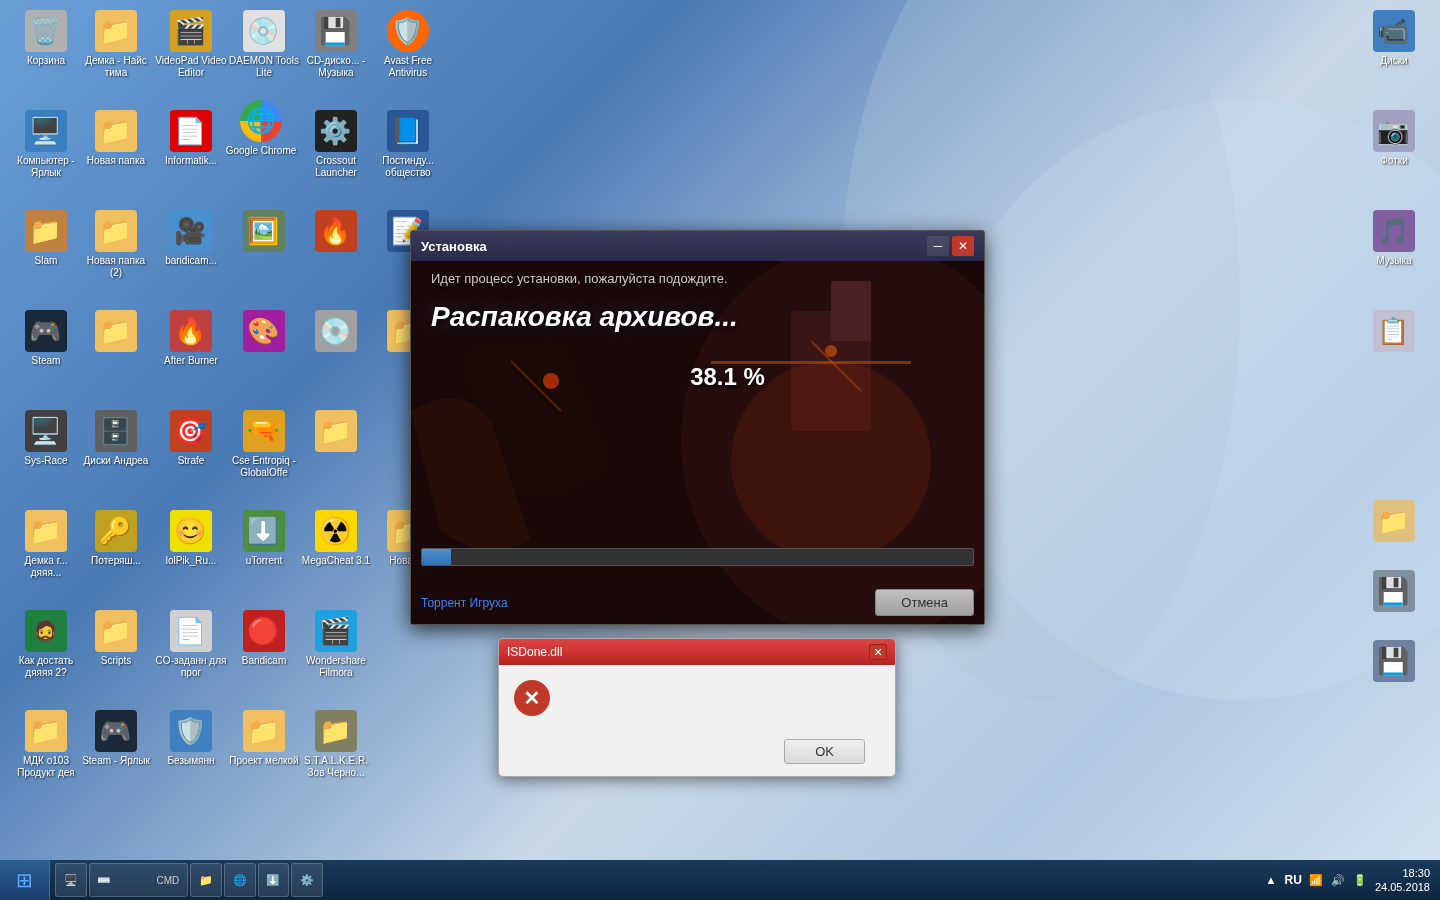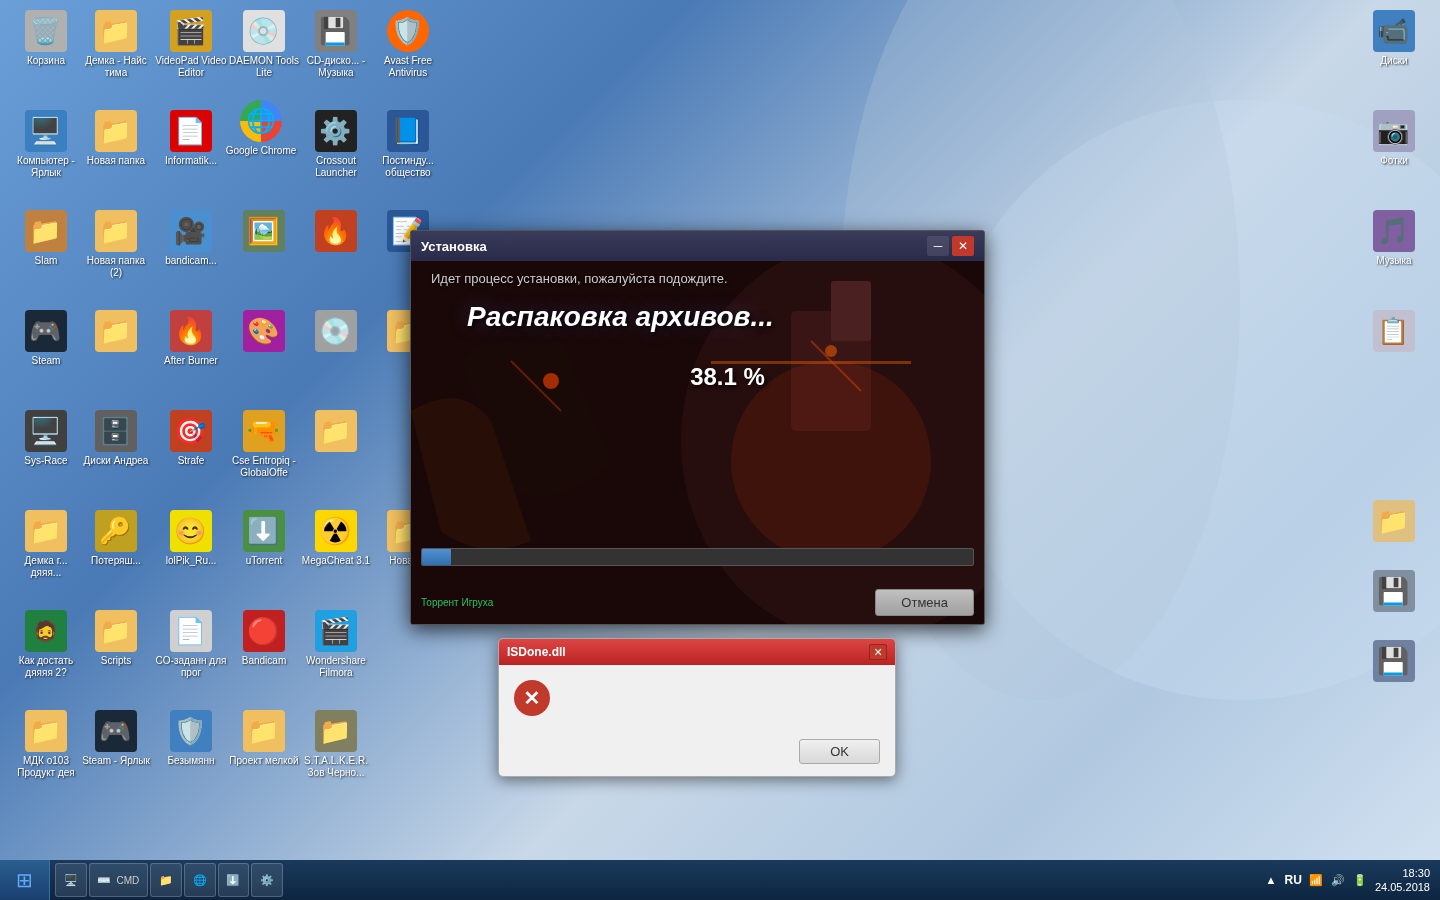--- a/index.html
+++ b/index.html
@@ -229,21 +229,20 @@
       text-shadow: 1px 1px 3px rgba(0,0,0,0.8);
     }
 
     .install-main-text {
       color: white;
       font-size: 28px;
       font-style: italic;
       font-weight: bold;
       text-shadow: 2px 2px 5px rgba(0,0,0,0.9), 0 0 20px rgba(100,150,255,0.3);
       margin-bottom: 8px;
-      margin-left: 36px;
     }
 
     .install-percent {
       color: white;
       font-size: 24px;
       font-weight: bold;
       text-align: center;
       text-shadow: 2px 2px 5px rgba(0,0,0,0.9);
       margin-top: 30px;
       margin-left: 60px;
@@ -271,22 +270,22 @@
       position: absolute;
       bottom: 10px;
       left: 10px;
       right: 10px;
       display: flex;
       align-items: center;
       justify-content: space-between;
     }
 
     .install-source {
-      color: #22c55e;
-      font-size: 10px;
+      color: #3b82f6;
+      font-size: 12px;
     }
 
     .cancel-btn {
       background: linear-gradient(to bottom, #c0c0c0, #a0a0a0);
       border: 1px solid #888;
       border-radius: 3px;
       padding: 5px 25px;
       font-size: 13px;
       cursor: pointer;
       color: #333;
@@ -311,21 +310,21 @@
       height: 26px;
       display: flex;
       align-items: center;
       padding: 0 8px;
       justify-content: space-between;
     }
 
     .error-title-text {
       color: white;
       font-size: 12px;
-      font-weight: bold;
+      font-weight: normal;
     }
 
     .error-close-btn {
       background: #c0392b;
       border: 1px solid #922;
       border-radius: 2px;
       width: 18px;
       height: 16px;
       display: flex;
       align-items: center;
@@ -356,21 +355,21 @@
       flex-shrink: 0;
     }
 
     .error-message {
       font-size: 12px;
       color: #333;
       line-height: 1.5;
     }
 
     .error-footer {
-      padding: 8px 15px 12px;
+      padding: 8px 30px 12px;
       display: flex;
       justify-content: flex-end;
     }
 
     .ok-btn {
       background: linear-gradient(to bottom, #f0f0f0, #d8d8d8);
       border: 1px solid #aaa;
       border-radius: 3px;
       padding: 4px 30px;
       font-size: 13px;
@@ -667,21 +666,21 @@
 <div class="taskbar">
   <div class="taskbar-start">
     <span class="windows-logo">⊞</span>
   </div>
   <div class="taskbar-items">
     <div class="taskbar-item">
       <span>🖥️</span>
     </div>
     <div class="taskbar-item">
       <span>⌨️</span>
-      <span style="font-size:10px;color:#ccc;">CMD</span>
+      <span style="font-size:10px;color:#ccc;margin-left:40px;">CMD</span>
     </div>
     <div class="taskbar-item">
       <span>📁</span>
     </div>
     <div class="taskbar-item">
       <span>🌐</span>
     </div>
     <div class="taskbar-item">
       <span>⬇️</span>
     </div>

